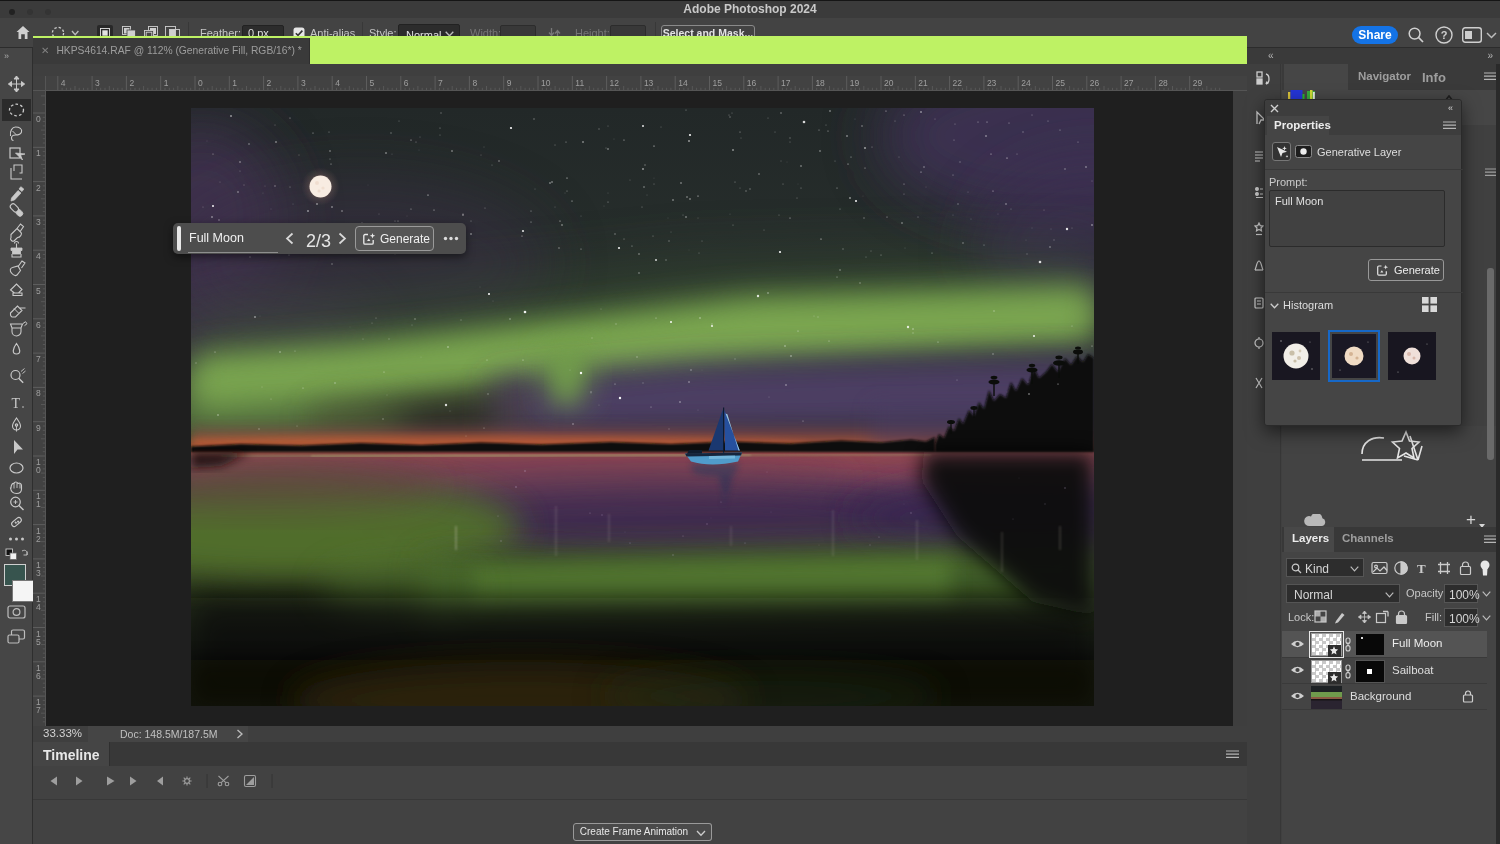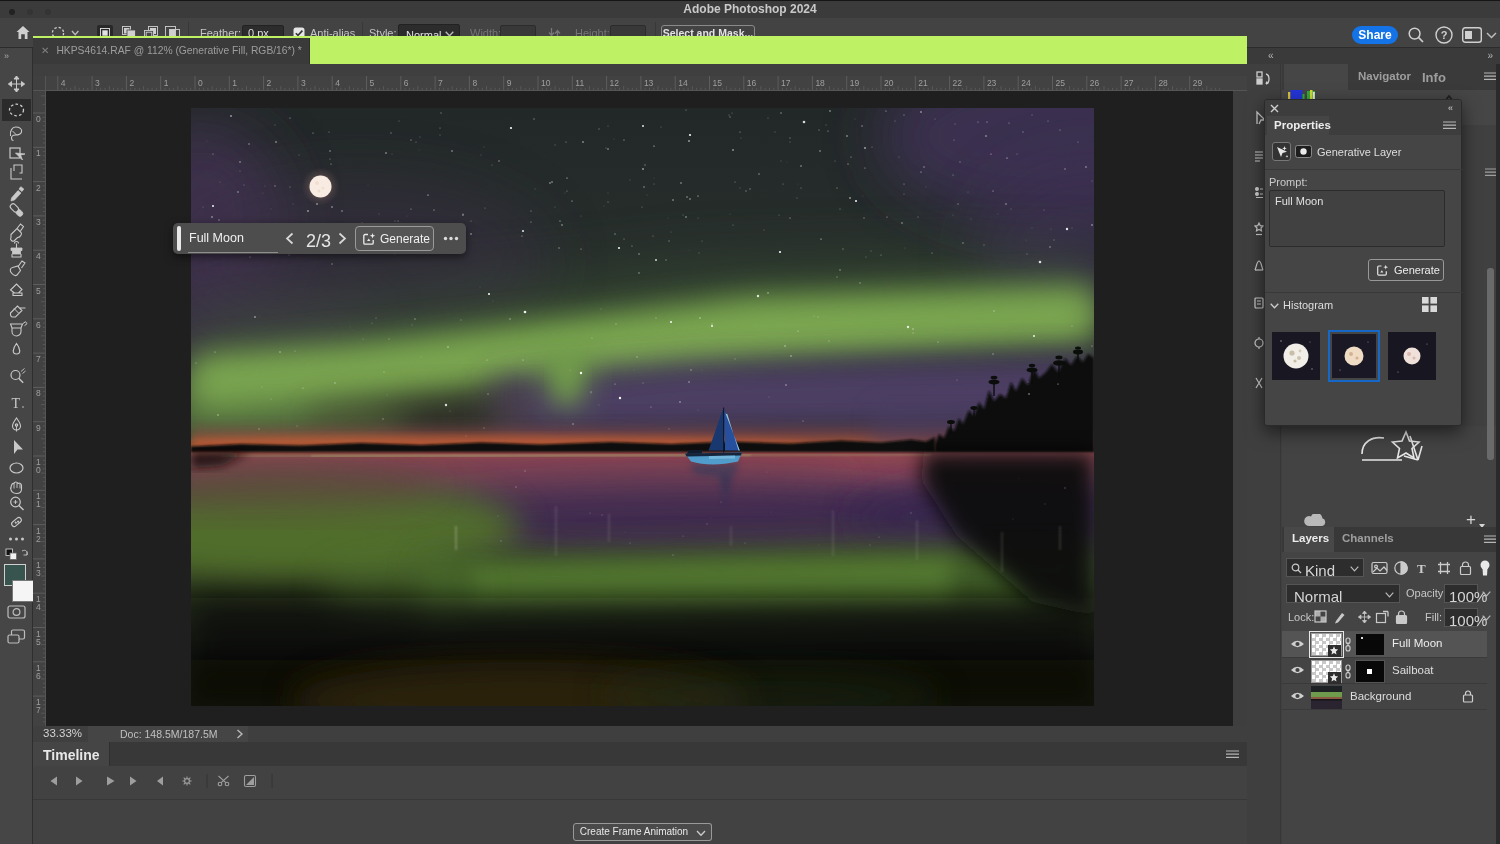--- a/index.html
+++ b/index.html
@@ -33,21 +33,21 @@
 #photo{left:191px;top:108px;width:903px;height:598px;}
 
 #ctx{left:173px;top:223px;width:293px;height:31px;background:#4d4d4d;border-radius:5px;box-shadow:0 3px 8px rgba(0,0,0,.5);}
 
 #statusbar{left:33px;top:726px;width:1214px;height:16px;background:#3f3f3f;}
 #tltabs{left:33px;top:742px;width:1214px;height:24px;background:#383838;}
 #tlpanel{left:33px;top:766px;width:1214px;height:78px;background:#424242;}
 
 #dock{left:1247px;top:64px;width:253px;height:780px;background:#404040;}
 #iconstrip{left:1247px;top:64px;width:34px;height:780px;background:#3f3f3f;border-right:1px solid #373737;}
-.combo{background:#2d2d2d;border:1px solid #555;border-radius:0;color:#d6d6d6;font-size:15px;}
+.combo{background:#2d2d2d;border:1px solid #555;border-radius:0;color:#d6d6d6;font-size:12px;}
 .hline{height:1px;background:#393939;}
 .checker{background-color:#fff;background-image:conic-gradient(#c8c8c8 25%,#fff 0 50%,#c8c8c8 0 75%,#fff 0);background-size:7px 7px;border:1px solid #9a9a9a;}
 
 #fprop{left:1264px;top:99px;width:198px;height:327px;background:#454545;border-radius:3px;box-shadow:0 6px 18px rgba(0,0,0,.55);border:1px solid #2a2a2a;}
 </style>
 </head>
 <body>
 <div id="app">
 
 <div class="abs" id="titlebar">

